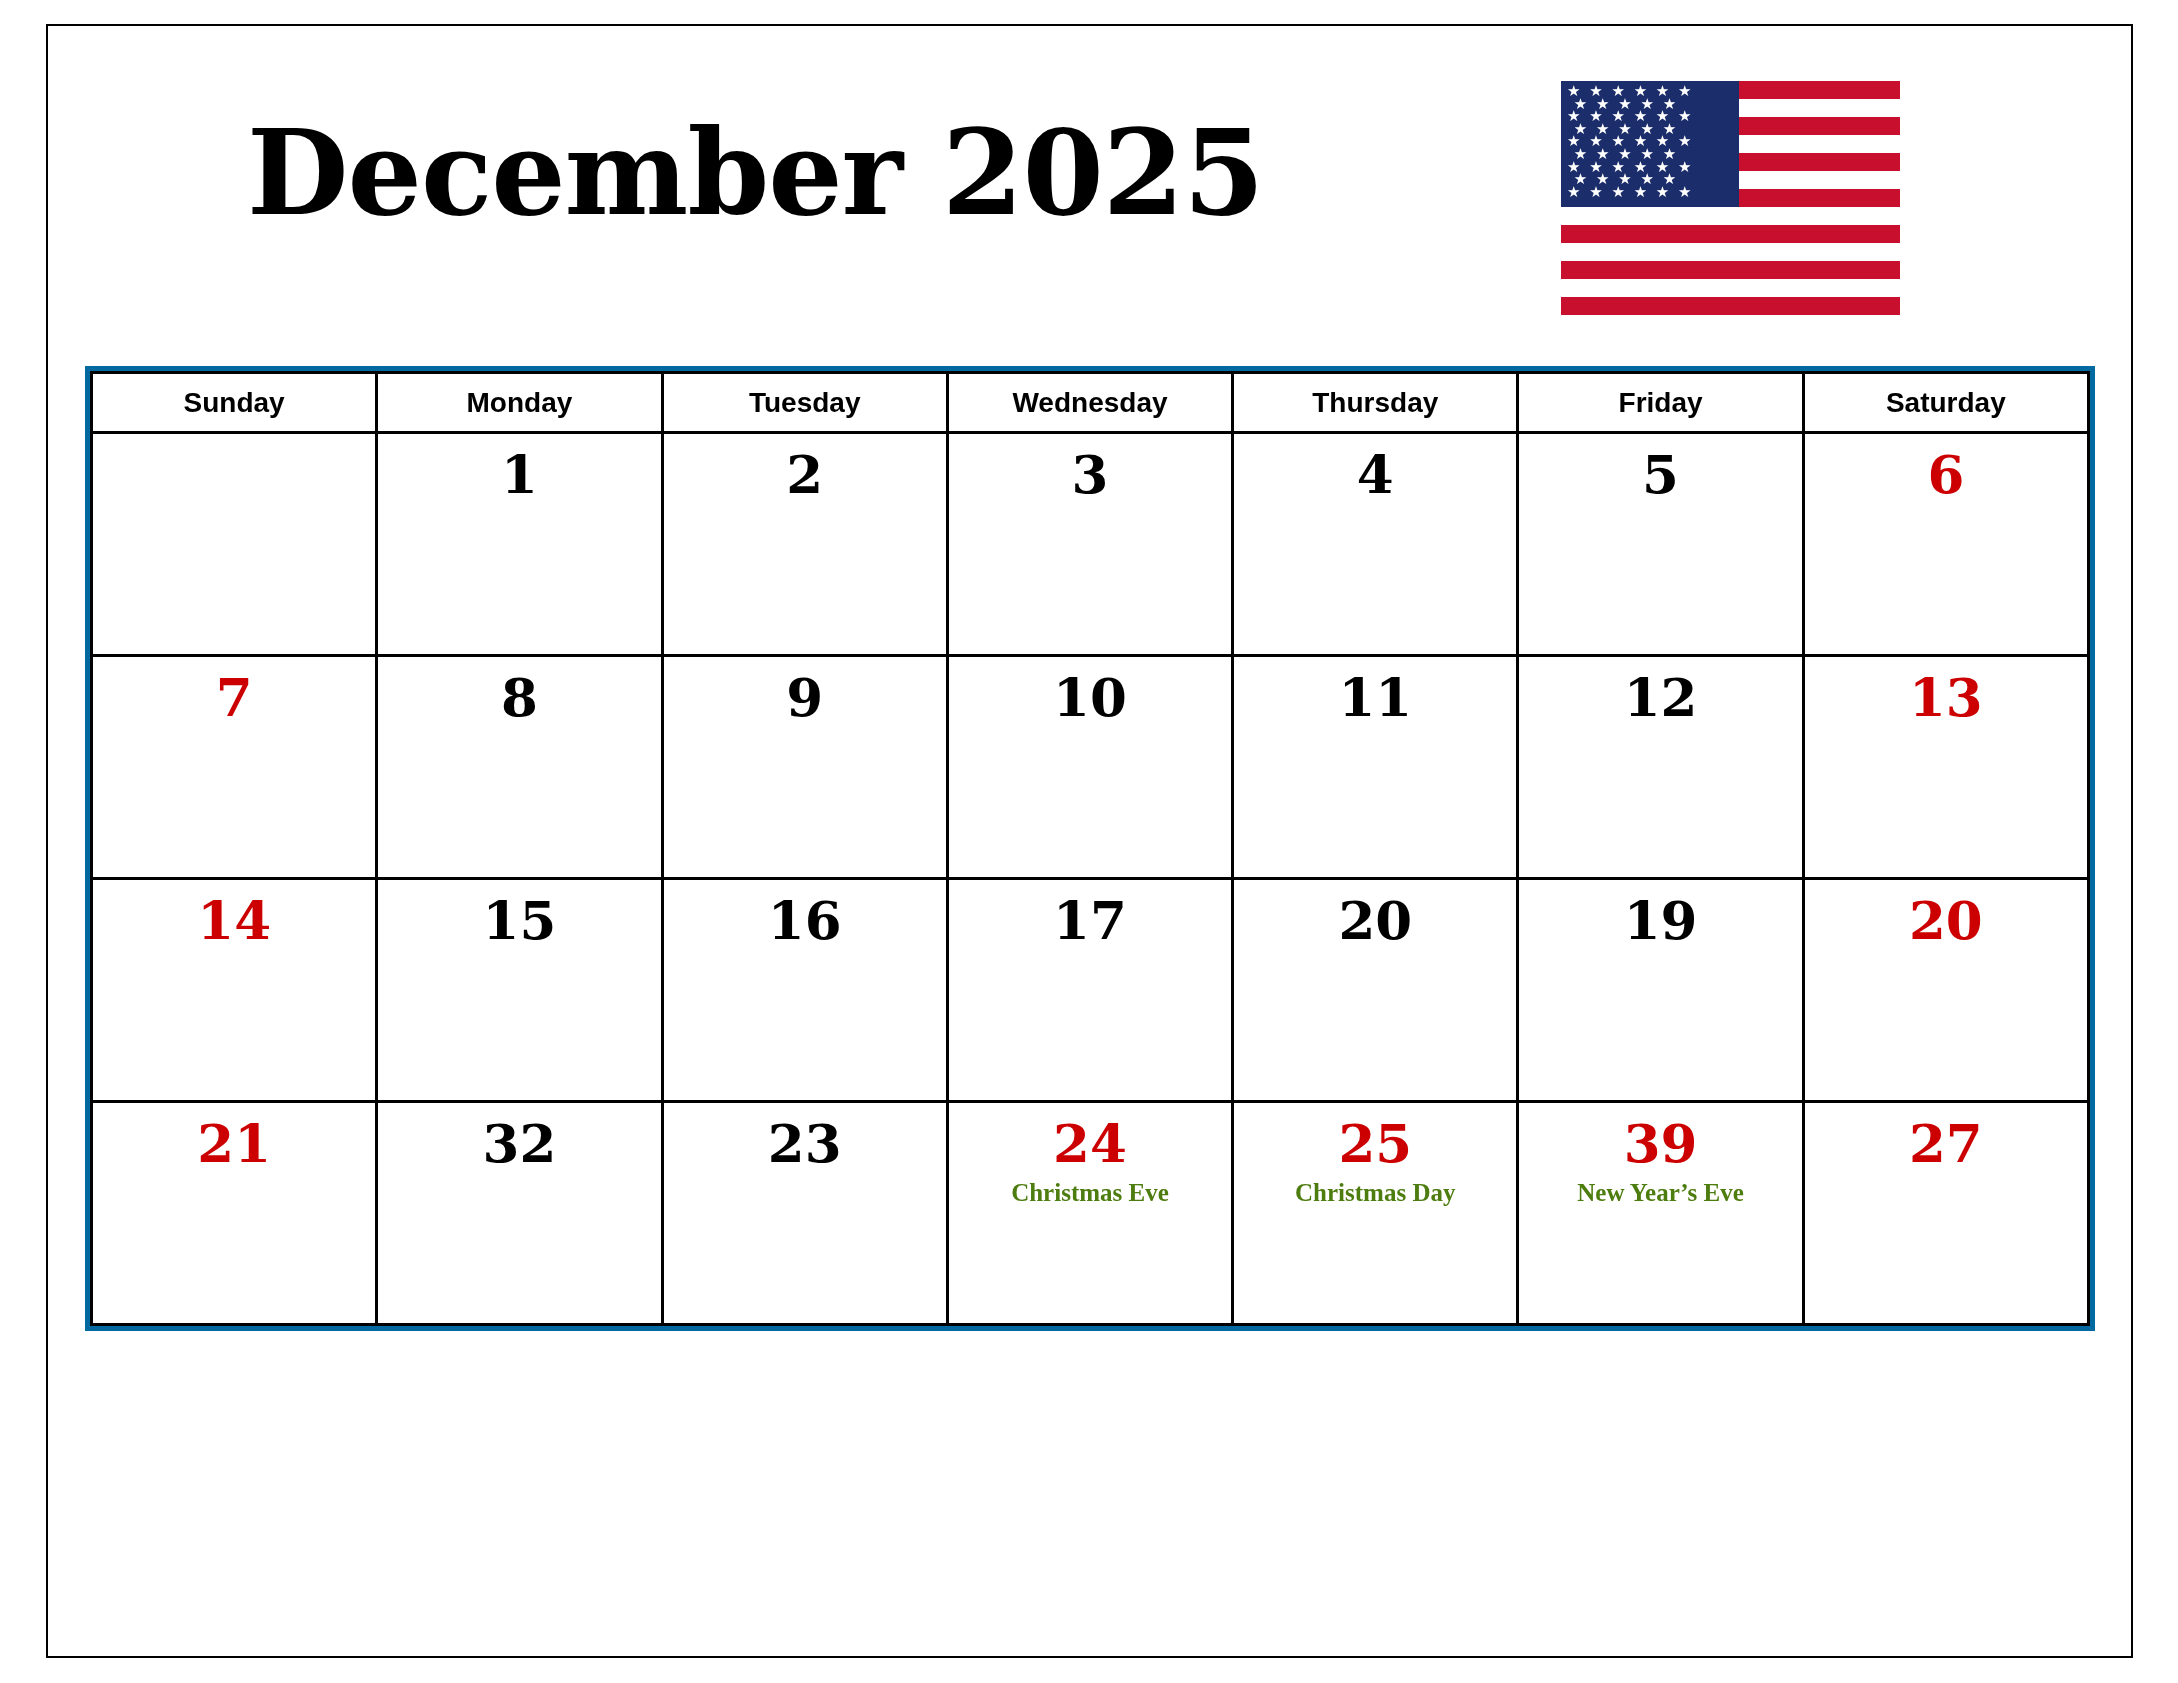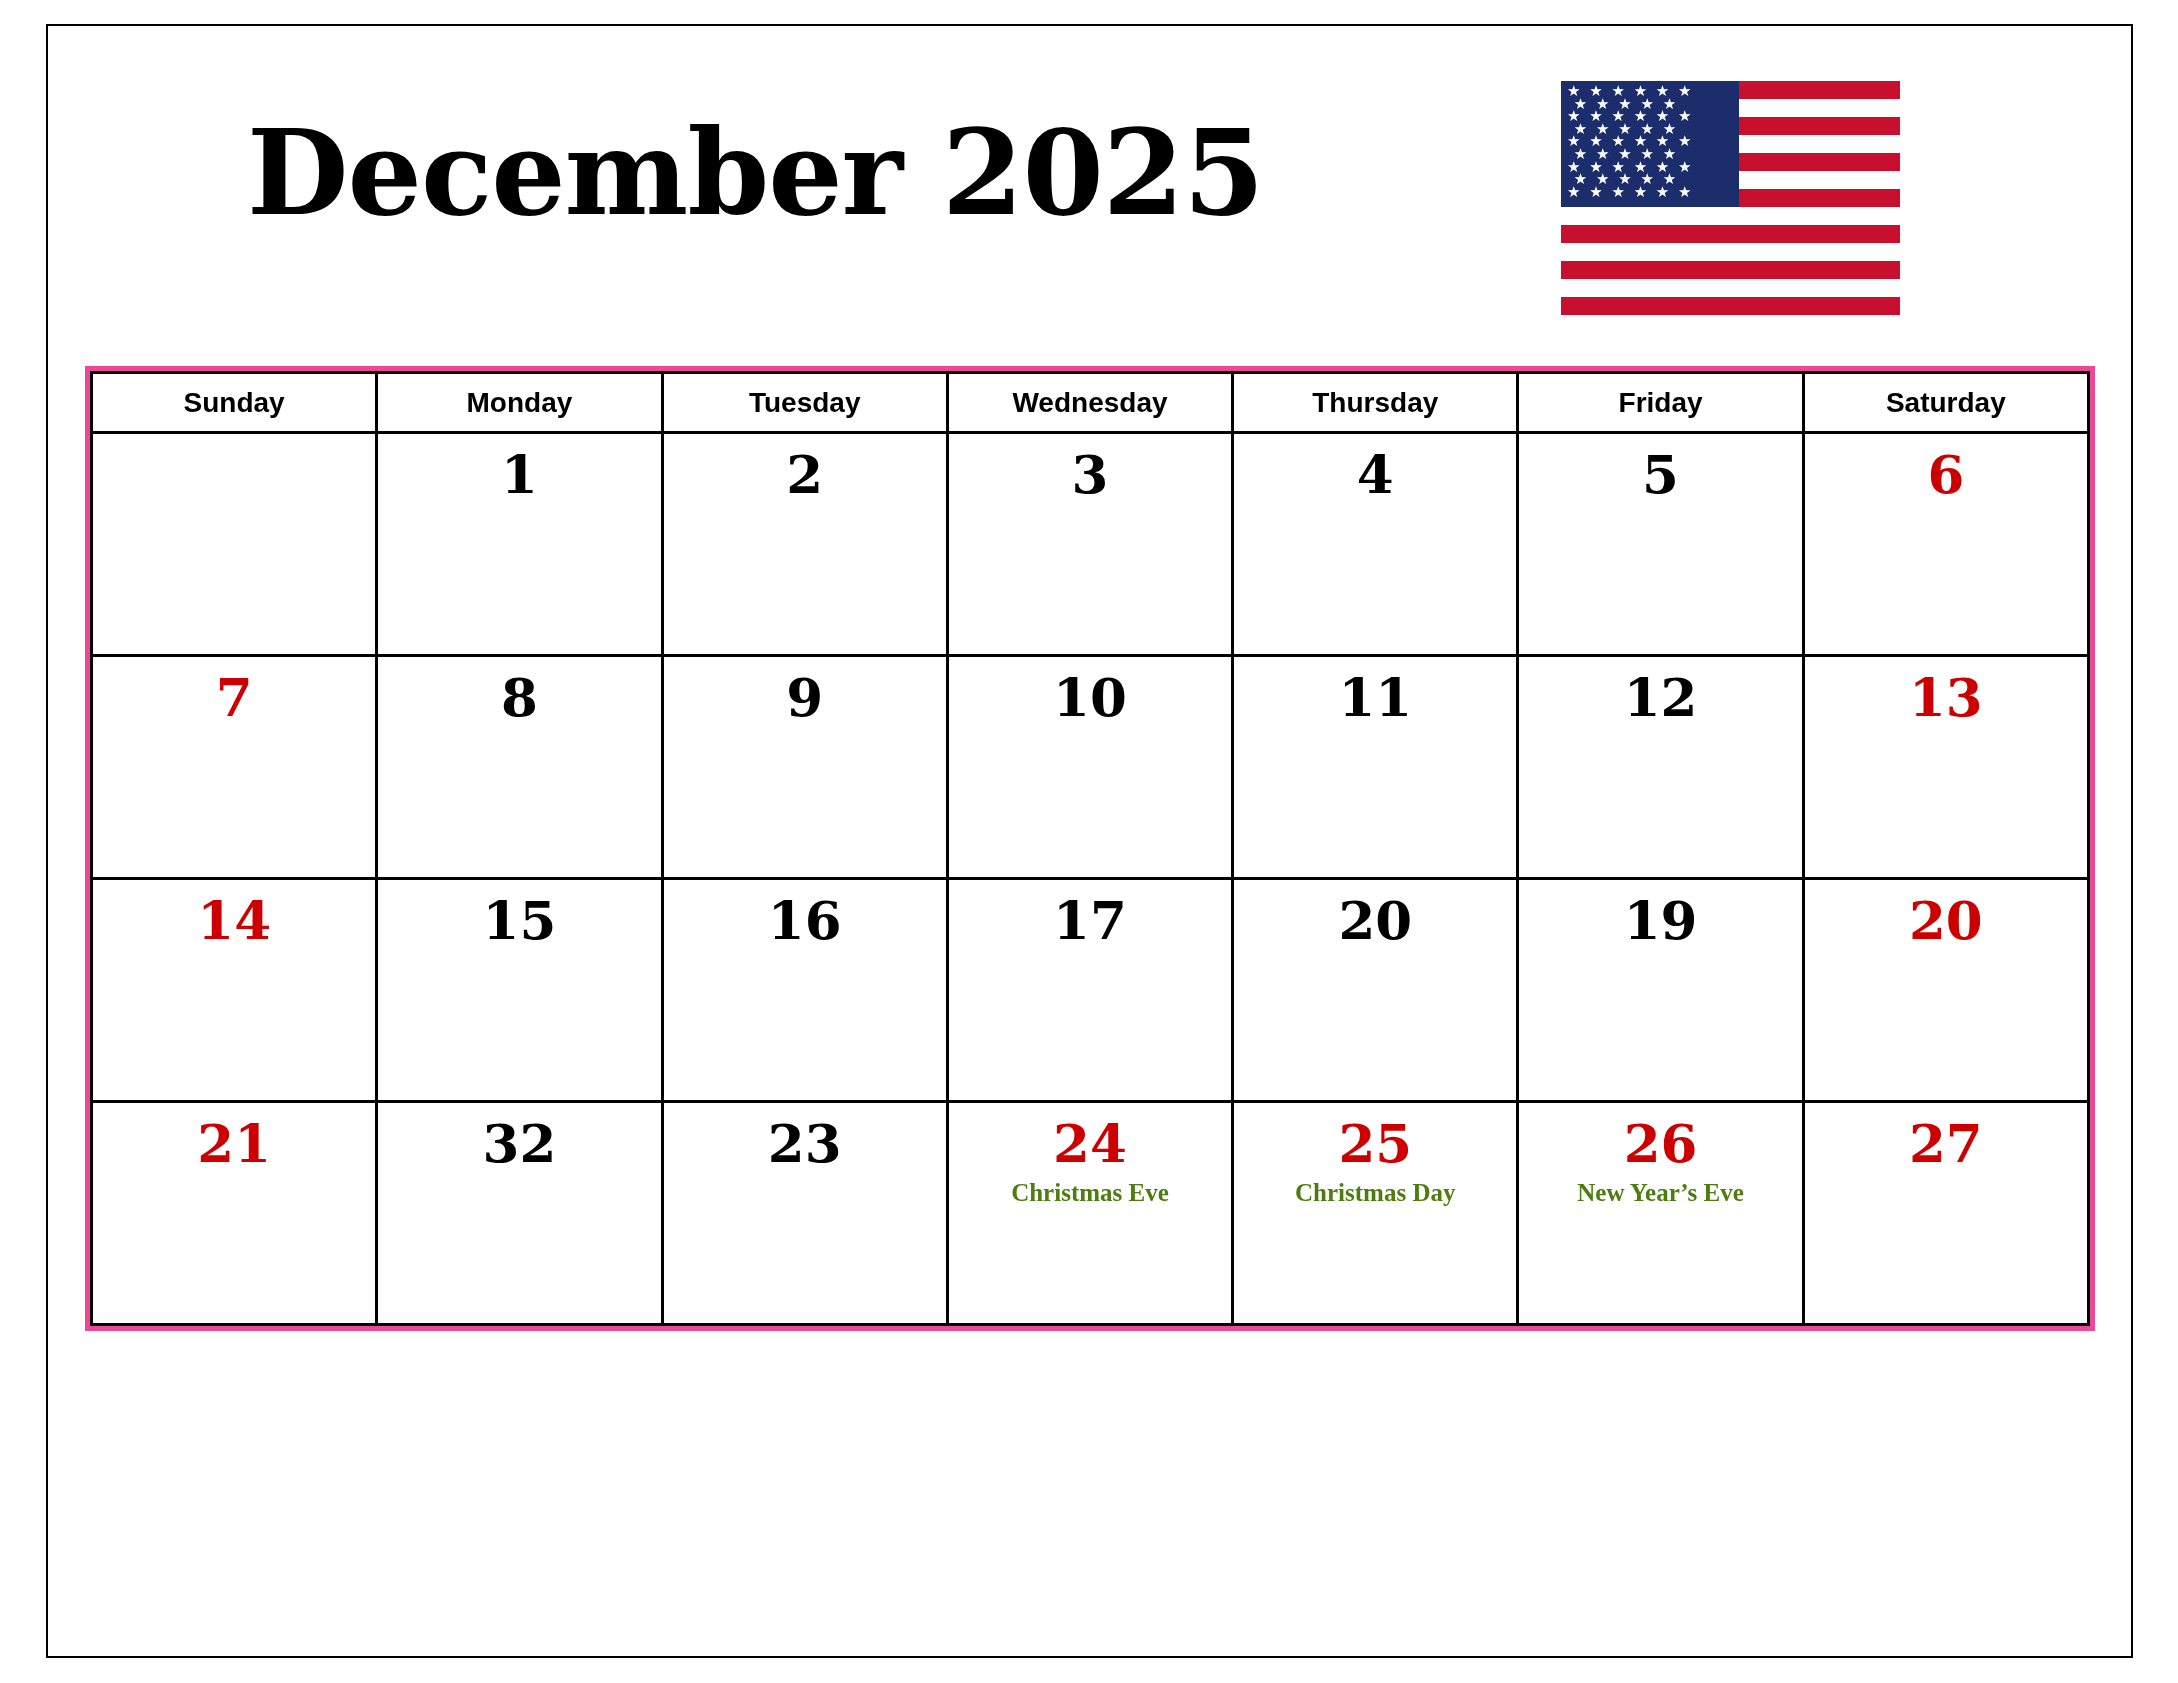--- a/index.html
+++ b/index.html
@@ -92,21 +92,21 @@
     font-family: "DejaVu Sans", sans-serif;
     white-space: pre;
   }
 
   
   .calendar {
     position: absolute;
     left: 85px;
     top: 366px;
     width: 2010px;
-    border: 5px solid #ec4899;
+    border: 5px solid #0369a1;
     border-collapse: collapse;
     box-sizing: border-box;
   }
   table.cal {
     width: 2000px;
     border-collapse: collapse;
     table-layout: fixed;
   }
   table.cal th {
     border: 3px solid #000000;
@@ -269,21 +269,21 @@
             </td>
             <td>
               <span class="daynum holiday">24</span>
               <span class="event">Christmas Eve</span>
             </td>
             <td>
               <span class="daynum holiday">25</span>
               <span class="event">Christmas Day</span>
             </td>
             <td>
-              <span class="daynum holiday">26</span>
+              <span class="daynum holiday">39</span>
               <span class="event">New Year’s Eve</span>
             </td>
             <td>
               <span class="daynum weekend">27</span>
             </td>
           </tr>
         </tbody>
     </table>
   </div>
 </div>

